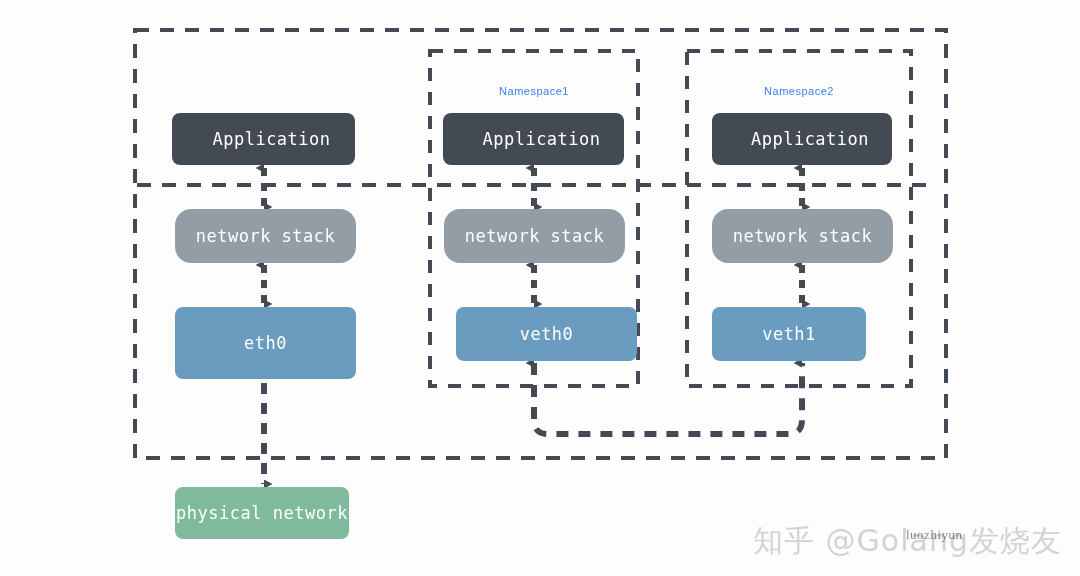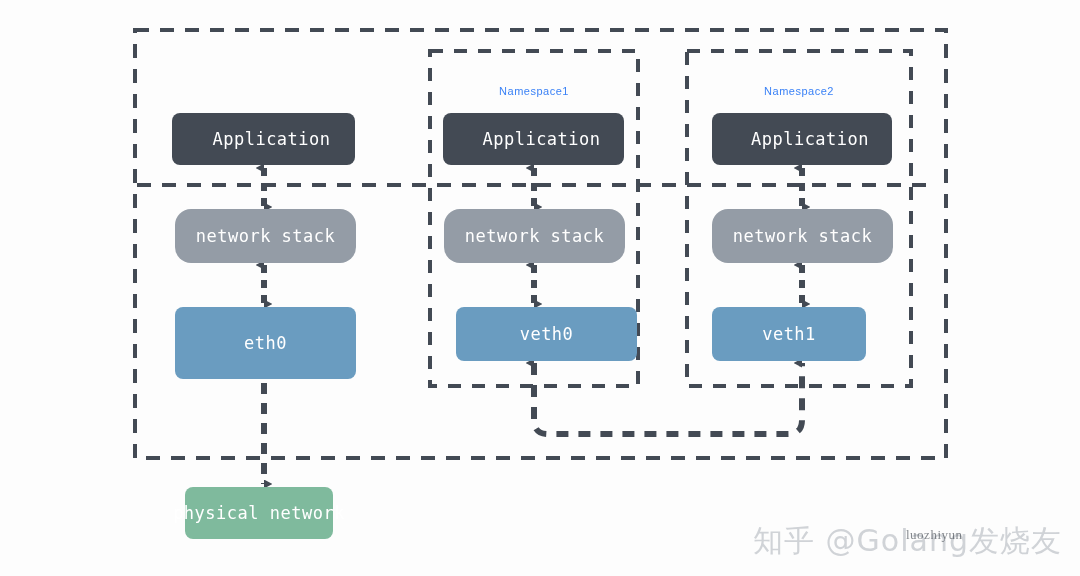--- a/index.html
+++ b/index.html
@@ -119,18 +119,18 @@
   <div class="node node-iface" style="left:175px; top:307px; width:181px; height:72px;">eth0</div>
 
   <div class="node node-app" style="left:443px; top:113px; width:181px; height:52px;">Application</div>
   <div class="node node-stack" style="left:444px; top:209px; width:181px; height:54px;">network stack</div>
   <div class="node node-iface" style="left:444px; top:307px; width:181px; height:54px;margin-left:12px;">veth0</div>
 
   <div class="node node-app" style="left:712px; top:113px; width:180px; height:52px;">Application</div>
   <div class="node node-stack" style="left:712px; top:209px; width:181px; height:54px;">network stack</div>
   <div class="node node-iface" style="left:712px; top:307px; width:154px; height:54px;">veth1</div>
 
-  <div class="node node-physical" style="left:175px; top:487px; width:148px; height:52px;margin-left:10px;">physical network</div>
+  <div class="node node-physical" style="left:175px; top:487px; width:174px; height:52px;">physical network</div>
 
   <div class="watermark">知乎 @Golang发烧友</div>
   <div class="watermark-sub">luozhiyun</div>
 
 </div>
 
 </body></html>

